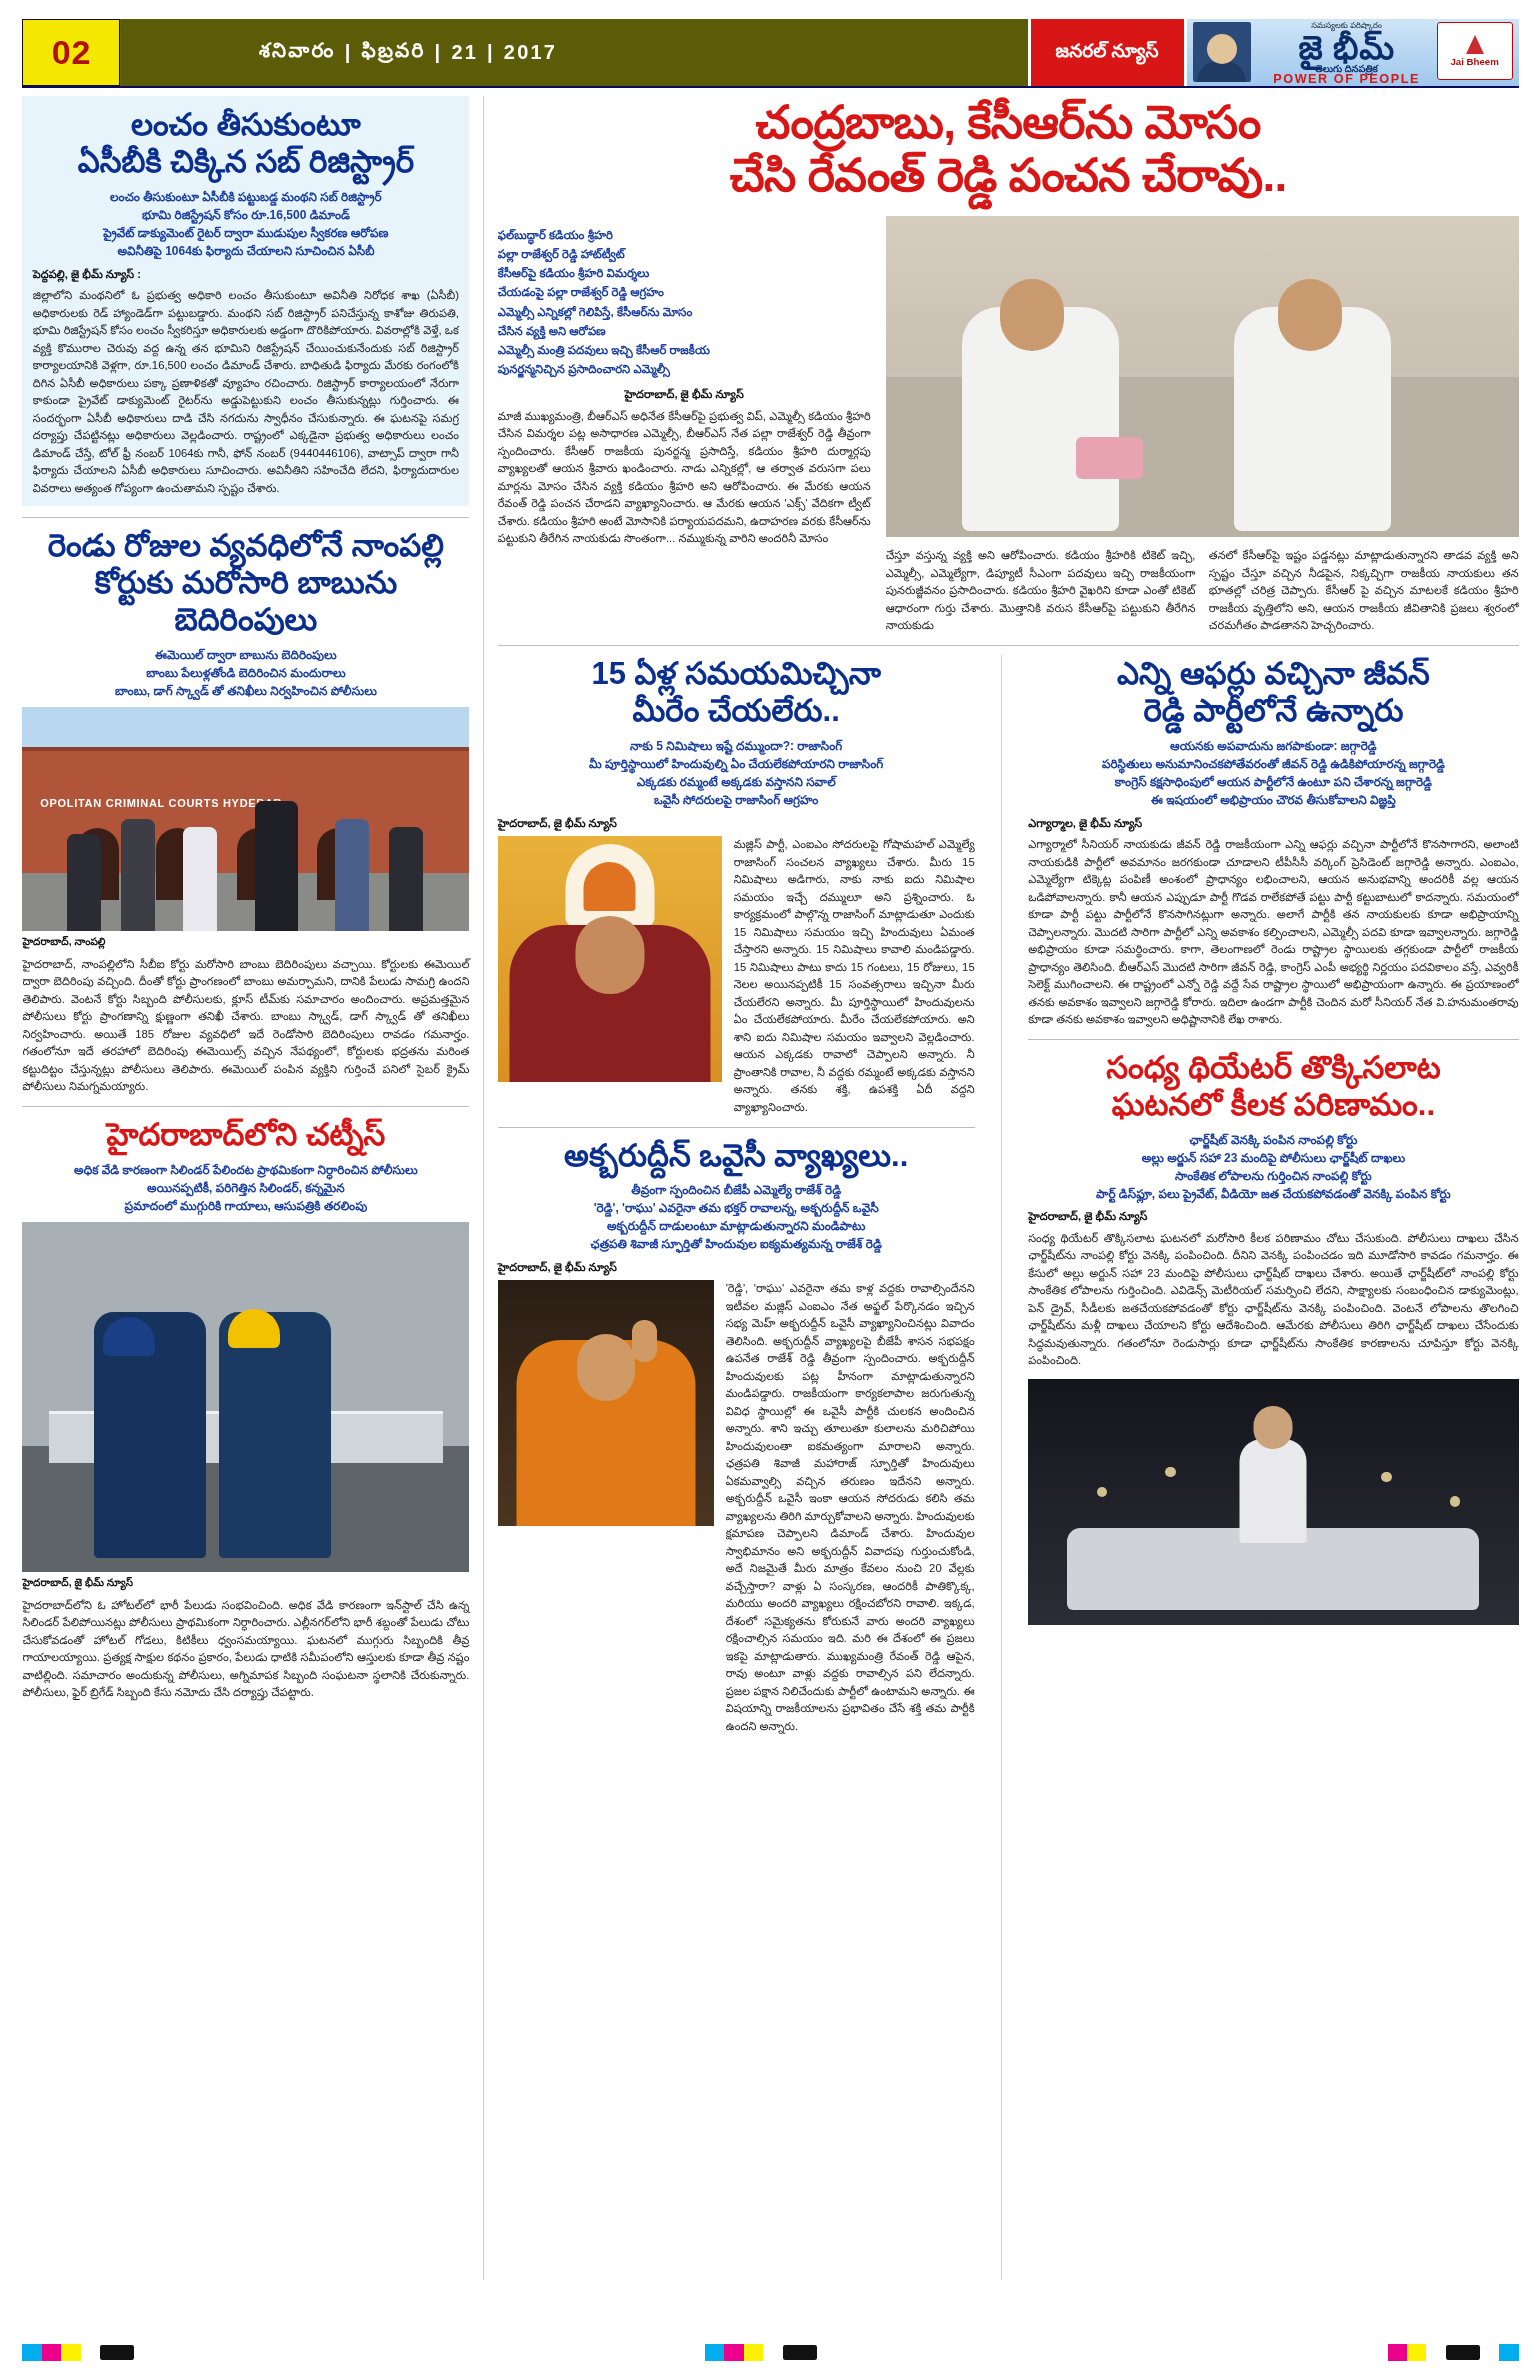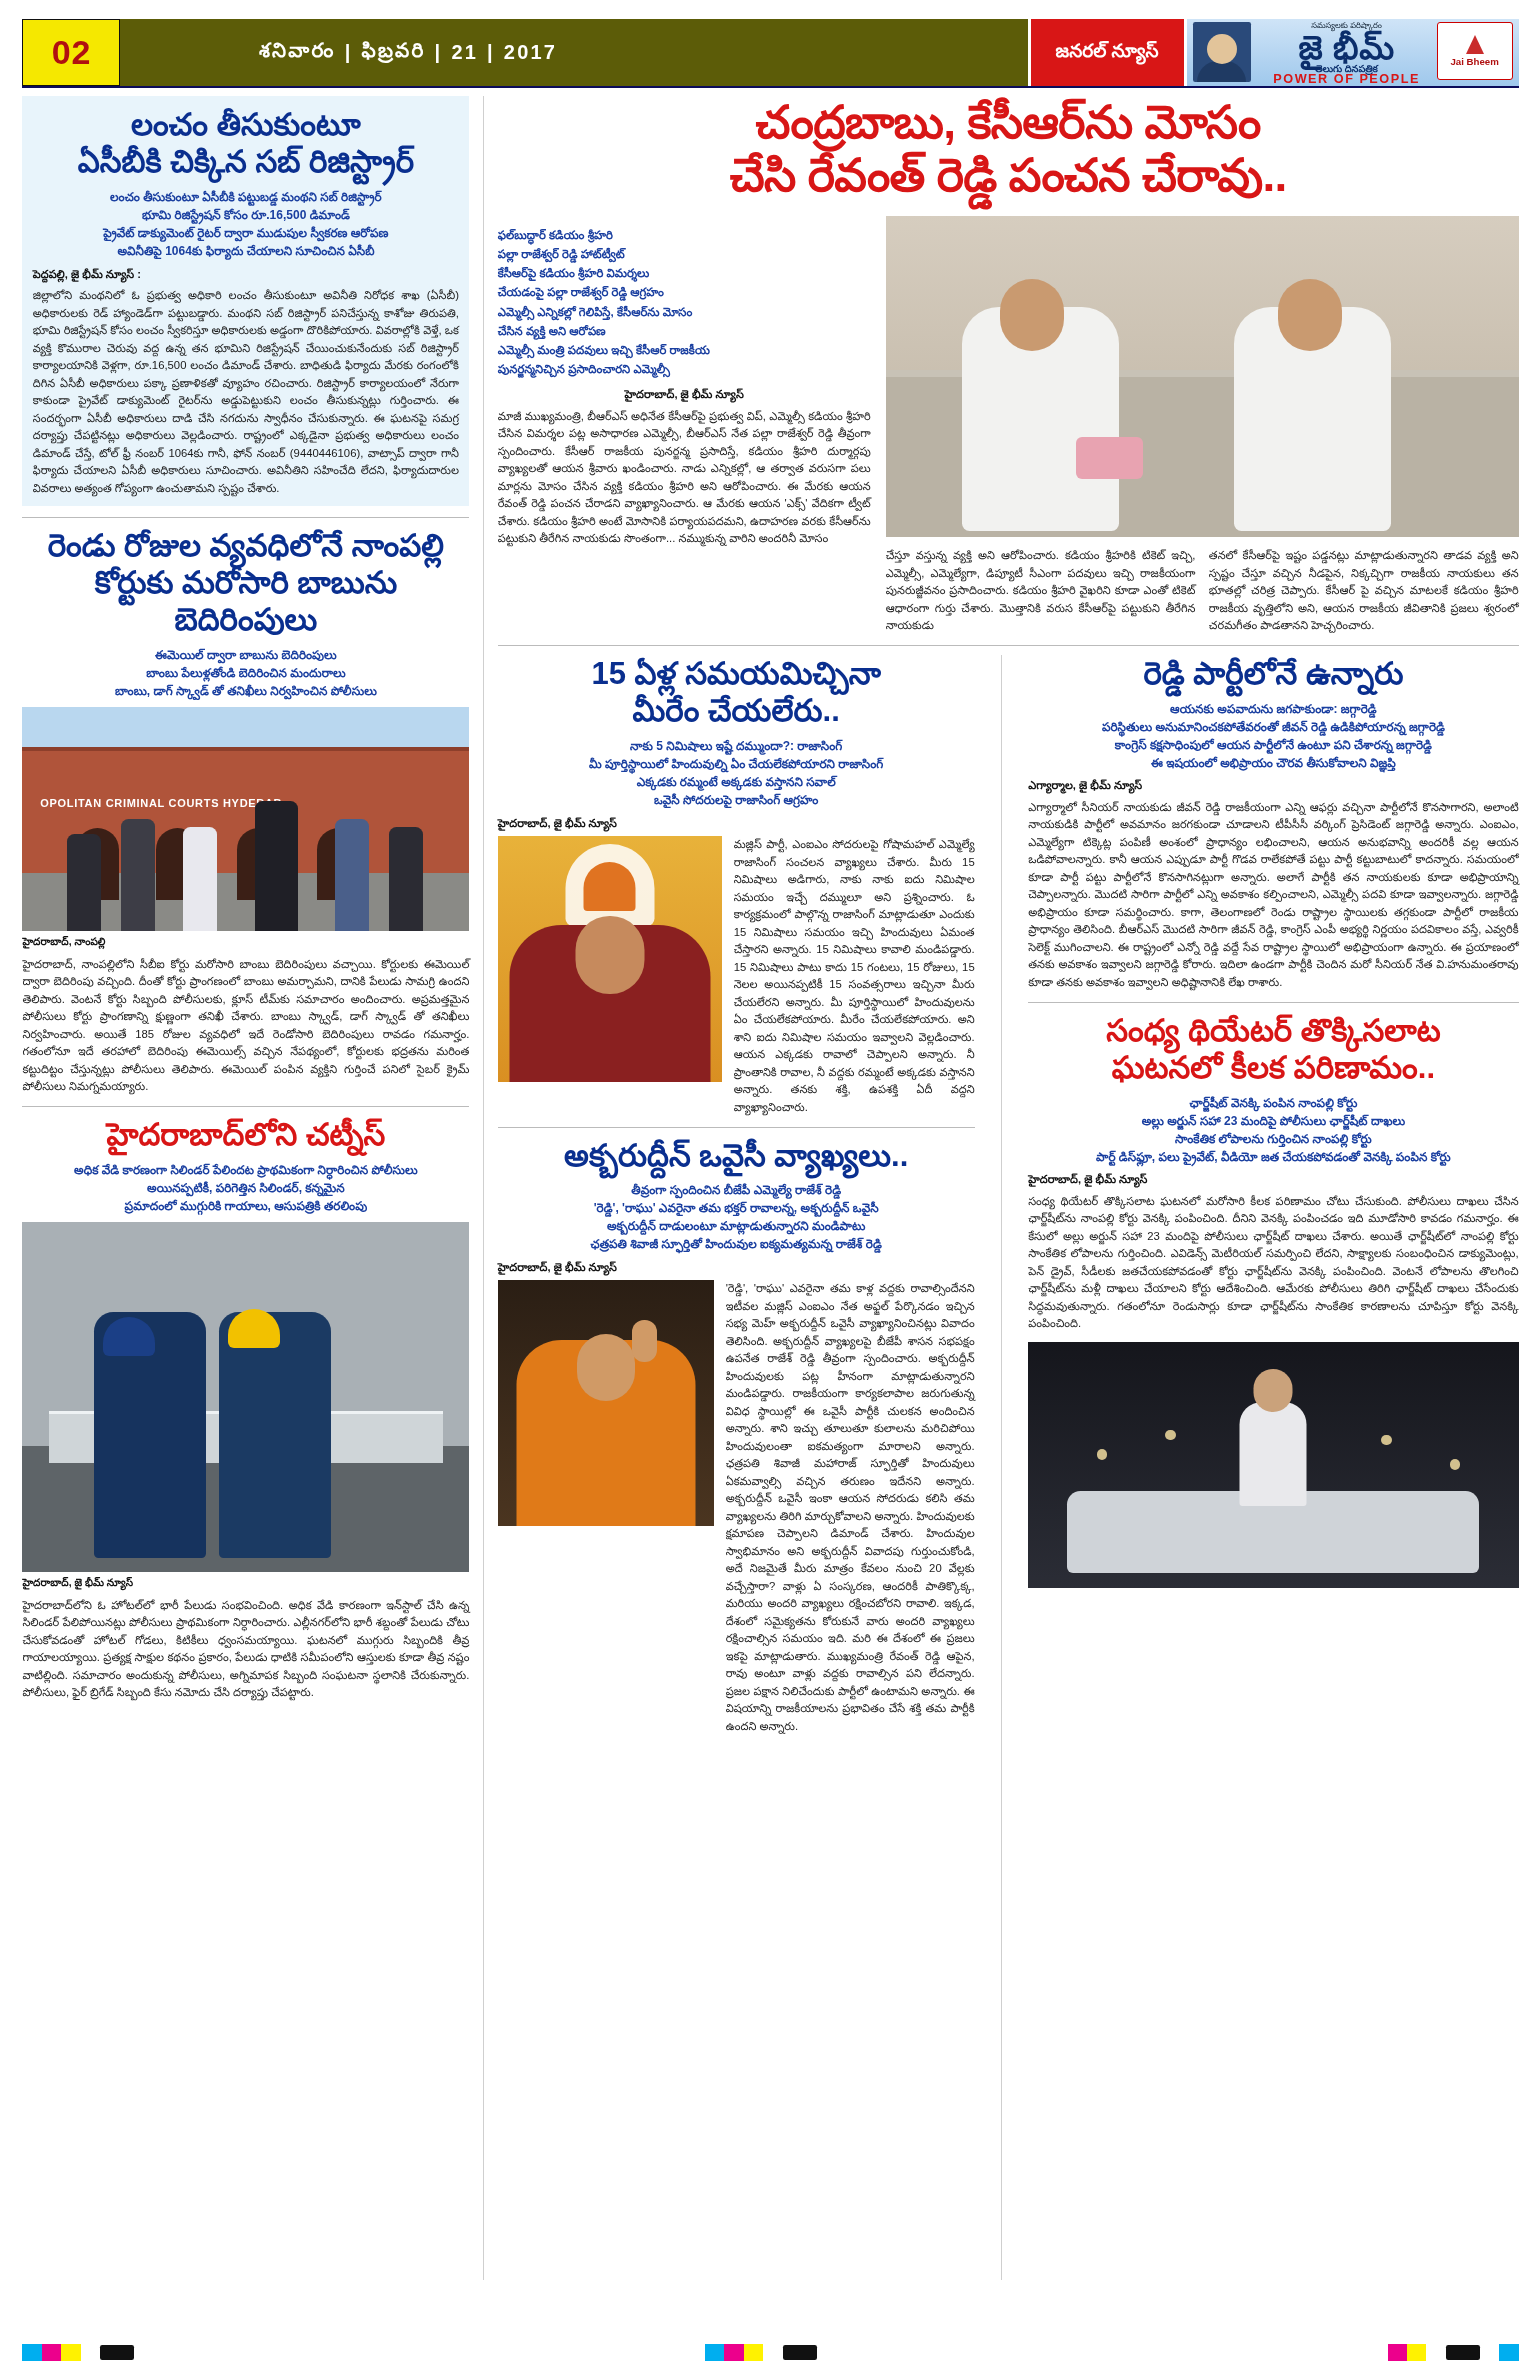--- a/index.html
+++ b/index.html
@@ -496,20 +496,21 @@
               </div>
               <div class="body-text" style="flex:1">'రెడ్డి', 'రాఘు' ఎవరైనా తమ కాళ్ల వద్దకు రావాల్సిందేనని ఇటీవల మజ్లిస్ ఎంఐఎం నేత అఫ్జల్ పేర్కొనడం ఇచ్చిన సభ్య మెహ్ అక్బరుద్దీన్ ఒవైసీ వ్యాఖ్యానించినట్లు వివాదం తెలిసింది. అక్బరుద్దీన్ వ్యాఖ్యలపై బీజేపీ శాసన సభపక్షం ఉపనేత రాజేశ్ రెడ్డి తీవ్రంగా స్పందించారు. అక్బరుద్దీన్ హిందువులకు పట్ల హీనంగా మాట్లాడుతున్నారని మండిపడ్డారు. రాజకీయంగా కార్యకలాపాల జరుగుతున్న వివిధ స్థాయిల్లో ఈ ఒవైసీ పార్టీకి చులకన అందించిన అన్నారు. శాని ఇచ్చు తూలుతూ కులాలను మరిచిపోయి హిందువులంతా ఐకమత్యంగా మారాలని అన్నారు. ఛత్రపతి శివాజీ మహారాజ్ స్ఫూర్తితో హిందువులు ఏకమవ్వాల్సి వచ్చిన తరుణం ఇదేనని అన్నారు. అక్బరుద్దీన్ ఒవైసీ ఇంకా ఆయన సోదరుడు కలిసి తమ వ్యాఖ్యలను తిరిగి మార్చుకోవాలని అన్నారు. హిందువులకు క్షమాపణ చెప్పాలని డిమాండ్ చేశారు. హిందువుల స్వాభిమానం అని అక్బరుద్దీన్ వివాదపు గుర్తుంచుకోండి, అదే నిజమైతే మీరు మాత్రం కేవలం నుంచి 20 వేల్లకు వచ్చేస్తారా? వాళ్లు ఏ సంస్కరణ, ఆందరికీ పాతిక్కొక్క, మరియు అందరి వ్యాఖ్యలు రక్షించబోరని రావాలి. ఇక్కడ, దేశంలో సమైక్యతను కోరుకునే వారు అందరి వ్యాఖ్యలు రక్షించాల్సిన సమయం ఇది. మరి ఈ దేశంలో ఈ ప్రజలు ఇకపై మాట్లాడుతారు. ముఖ్యమంత్రి రేవంత్ రెడ్డి ఆపైన, రావు అంటూ వాళ్లు వద్దకు రావాల్సిన పని లేదన్నారు. ప్రజల పక్షాన నిలిచేందుకు పార్టీలో ఉంటామని అన్నారు. ఈ విషయాన్ని రాజకీయాలను ప్రభావితం చేసే శక్తి తమ పార్టీకి ఉందని అన్నారు.</div>
             </div>
           </div>
         </div>
 
         <div class="rule-v"></div>
 
         <div style="flex:1">
           <div>
+            <div class="headline-l">ఎన్ని ఆఫర్లు వచ్చినా జీవన్</div>
             <div class="headline-l">రెడ్డి పార్టీలోనే ఉన్నారు</div>
             <div class="subdeck" style="white-space:pre-line">ఆయనకు అపవాదును జగపాకుండా: జగ్గారెడ్డి
 పరిస్థితులు అనుమానించకపోతేవరంతో జీవన్ రెడ్డి ఉడికిపోయారన్న జగ్గారెడ్డి
 కాంగ్రెస్ కక్షసాధింపులో ఆయన పార్టీలోనే ఉంటూ పని చేశారన్న జగ్గారెడ్డి
 ఈ ఇషయంలో అభిప్రాయం చౌరవ తీసుకోవాలని విజ్ఞప్తి</div>
             <div class="byline">ఎగ్యార్మాల, జై భీమ్ న్యూస్</div>
             <div class="body-text">ఎగ్యార్మాలో సీనియర్ నాయకుడు జీవన్ రెడ్డి రాజకీయంగా ఎన్ని ఆఫర్లు వచ్చినా పార్టీలోనే కొనసాగారని, అలాంటి నాయకుడికి పార్టీలో అవమానం జరగకుండా చూడాలని టీపీసీసీ వర్కింగ్ ప్రెసిడెంట్ జగ్గారెడ్డి అన్నారు. ఎంఐఎం, ఎమ్మెల్యేగా టిక్కెట్ల పంపిణీ అంశంలో ప్రాధాన్యం లభించాలని, ఆయన అనుభవాన్ని అందరికీ వల్ల ఆయన ఒడిపోవాలన్నారు. కానీ ఆయన ఎప్పుడూ పార్టీ గొడవ రాలేకపోతే పట్టు పార్టీ కట్టుబాటులో కాదన్నారు. సమయంలో కూడా పార్టీ పట్టు పార్టీలోనే కొనసాగినట్లుగా అన్నారు. అలాగే పార్టీకి తన నాయకులకు కూడా అభిప్రాయాన్ని చెప్పాలన్నారు. మొదటి సారిగా పార్టీలో ఎన్ని అవకాశం కల్పించాలని, ఎమ్మెల్సీ పదవి కూడా ఇవ్వాలన్నారు. జగ్గారెడ్డి అభిప్రాయం కూడా సమర్థించారు. కాగా, తెలంగాణలో రెండు రాష్ట్రాల స్థాయిలకు తగ్గకుండా పార్టీలో రాజకీయ ప్రాధాన్యం తెలిసింది. బీఆర్ఎస్ మొదటి సారిగా జీవన్ రెడ్డి, కాంగ్రెస్ ఎంపీ అభ్యర్థి నిర్ణయం పదవికాలం వస్తే, ఎవ్వరికీ సెలెక్ట్ ముగించాలని. ఈ రాష్ట్రంలో ఎన్నో రెడ్డి వద్దే సేవ రాష్ట్రాల స్థాయిలో అభిప్రాయంగా ఉన్నారు. ఈ ప్రయాణంలో తనకు అవకాశం ఇవ్వాలని జగ్గారెడ్డి కోరారు. ఇదిలా ఉండగా పార్టీకి చెందిన మరో సీనియర్ నేత వి.హనుమంతరావు కూడా తనకు అవకాశం ఇవ్వాలని అధిష్టానానికి లేఖ రాశారు.</div>
           </div>
 
           <div class="divider"></div>

